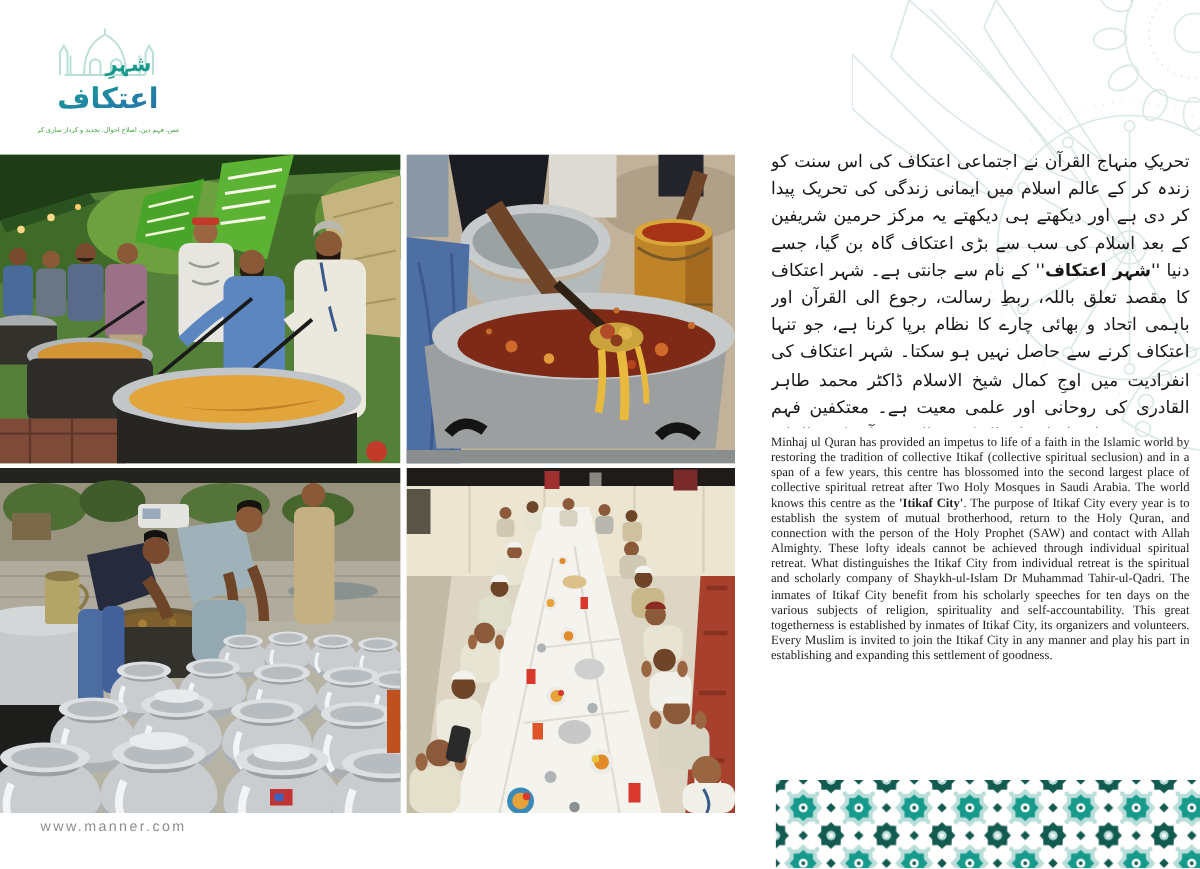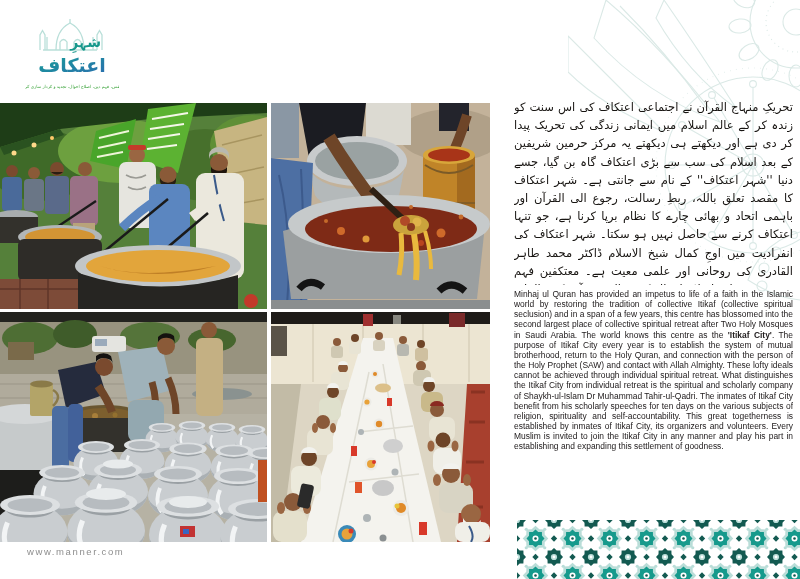--- a/index.html
+++ b/index.html
@@ -20,23 +20,23 @@
     font-size:9.5px;letter-spacing:1.6px;color:#8e8e8e;
     font-family:"Liberation Sans",sans-serif;
   }
   .rightcol{position:absolute;left:514px;top:98px;width:279px;z-index:2;}
   .urdu{
     direction:rtl;unicode-bidi:embed;
     font-family:"DejaVu Sans",sans-serif;
     font-size:11.5px;line-height:18.2px;text-align:justify;
     color:#181512;margin:0;height:187px;overflow:hidden;
   }
-  .urdu b{font-weight:normal;}
+  .urdu b{font-weight:bold;}
   .english{
-    font-family:Liberation Sans, sans-serif;
+    font-family:Liberation Serif, serif;
     font-size:8.45px;line-height:10.15px;text-align:justify;
     color:#242021;margin:4px 0 0 0;height:215px;overflow:hidden;
   }
   .pattern-strip{
     position:absolute;left:517px;top:520px;width:283px;height:59px;
     overflow:hidden;z-index:1;
   }
 </style>
 </head>
 <body>

